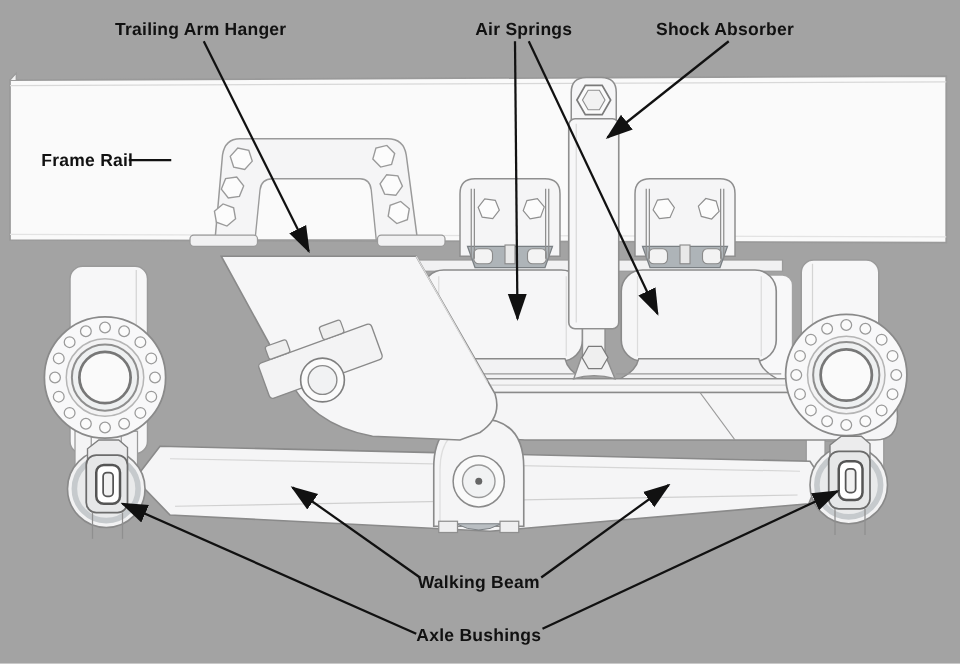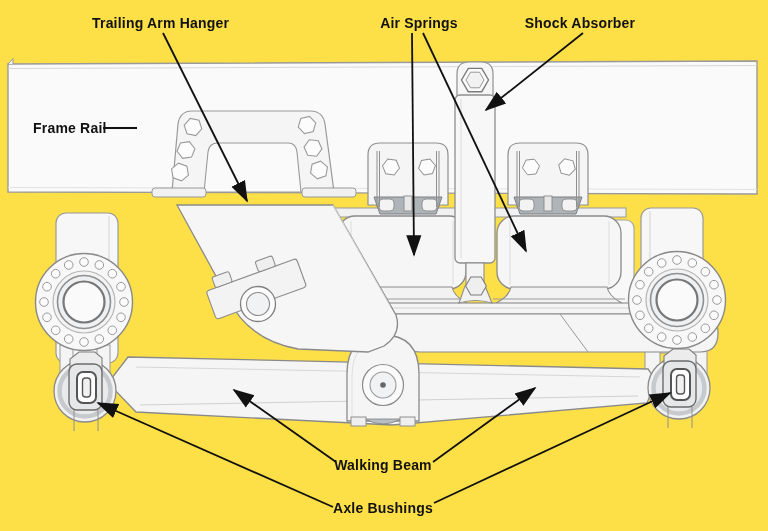--- a/index.html
+++ b/index.html
@@ -1,16 +1,16 @@
 <!DOCTYPE html>
 <html><head>
 <meta charset="utf-8">
 <style>
   html,body{margin:0;padding:0;background:#ffffff;}
-  .stage{position:relative;width:768px;height:531px;background:#fde047;overflow:hidden;
+  .stage{position:relative;width:768px;height:531px;background:#a3a3a3;overflow:hidden;
          font-family:"Liberation Sans",sans-serif;}
   svg{position:absolute;left:0;top:0;}
   .lbl{font-family:"Liberation Sans",sans-serif;font-weight:700;font-size:14px;fill:#111111;
        letter-spacing:0.2px;}
   .ln{stroke:#111111;stroke-width:1.8;fill:none;}
 </style>
 </head>
 <body>
 
 <div class="stage">

